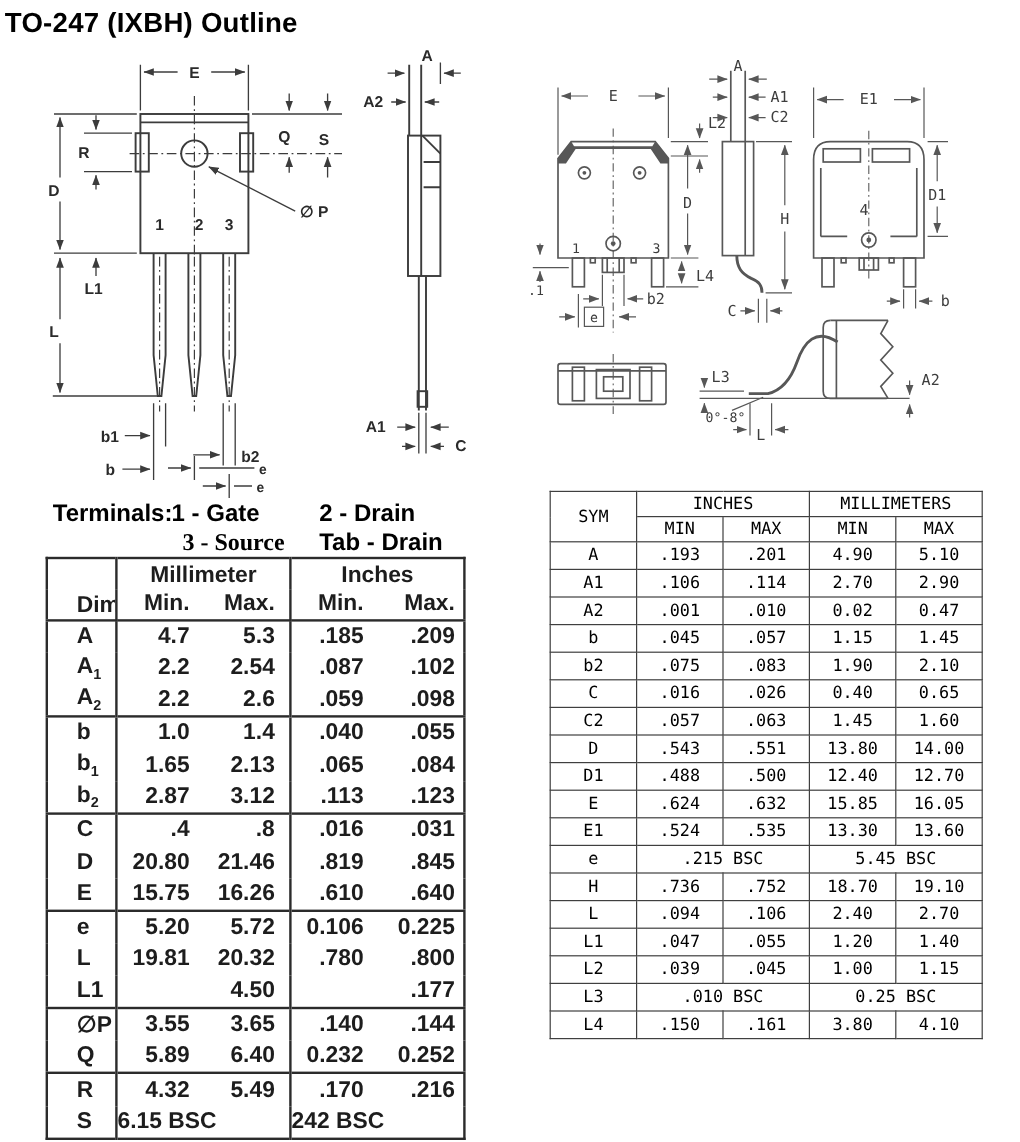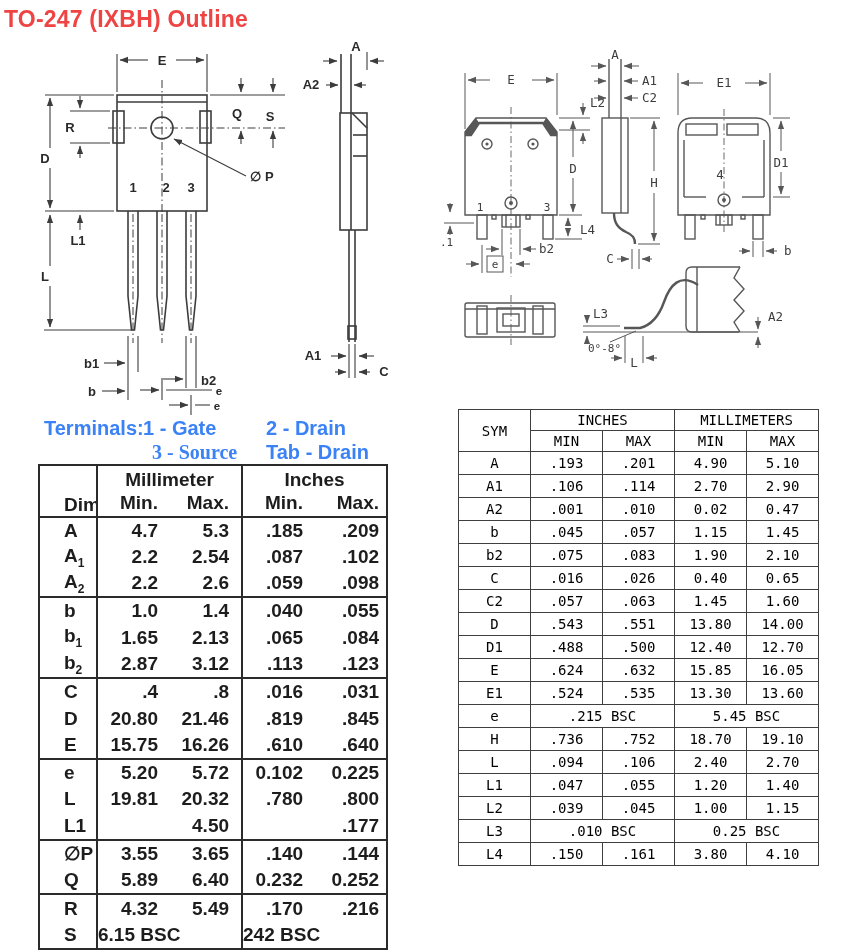--- a/index.html
+++ b/index.html
@@ -1,23 +1,23 @@
 <!DOCTYPE html>
 <html><head>
 <meta charset="utf-8">
 <style>
   html,body{margin:0;padding:0;background:#fff;}
   .page{position:relative;width:850px;height:952px;background:#ffffff;overflow:hidden;
         font-family:"Liberation Sans",sans-serif;}
   .title{position:absolute;top:6px;font:700 23px "Liberation Sans",sans-serif;
-         color:#ef4444;letter-spacing:.2px;white-space:nowrap;}
+         color:#000000;letter-spacing:.2px;white-space:nowrap;}
   #title-to247{left:4px;}
   #title-to268{left:452px;}
 
-  .term{position:absolute;font:700 20px "Liberation Sans",sans-serif;color:#3b82f6;white-space:nowrap;}
+  .term{position:absolute;font:700 20px "Liberation Sans",sans-serif;color:#000000;white-space:nowrap;}
 
   
   #t247{position:absolute;left:38px;top:464px;width:348px;height:486px;
         border-collapse:collapse;table-layout:fixed;
         font:700 19px "Liberation Sans",sans-serif;color:#1d1d1d;}
   #t247 td,#t247 th{padding:0;border:0;overflow:hidden;white-space:nowrap;}
   #t247{border:2px solid #2b2b2b;}
   #t247 .c-dim{text-align:left;padding-left:24px;border-right:2px solid #2b2b2b;}
   #t247 .vsep{border-right:2px solid #2b2b2b;}
   #t247 .num{text-align:right;padding-right:12px;margin-top:28px;}
@@ -450,21 +450,21 @@
           <td class="c-dim">E</td>
           <td class="num">15.75</td>
           <td class="num vsep">16.26</td>
           <td class="num">.610</td>
           <td class="num2">.640</td>
         </tr>
         <tr class="grp">
           <td class="c-dim">e</td>
           <td class="num">5.20</td>
           <td class="num vsep">5.72</td>
-          <td class="num">0.102</td>
+          <td class="num">0.106</td>
           <td class="num2">0.225</td>
         </tr>
         <tr>
           <td class="c-dim">L</td>
           <td class="num">19.81</td>
           <td class="num vsep">20.32</td>
           <td class="num">.780</td>
           <td class="num2">.800</td>
         </tr>
         <tr>

